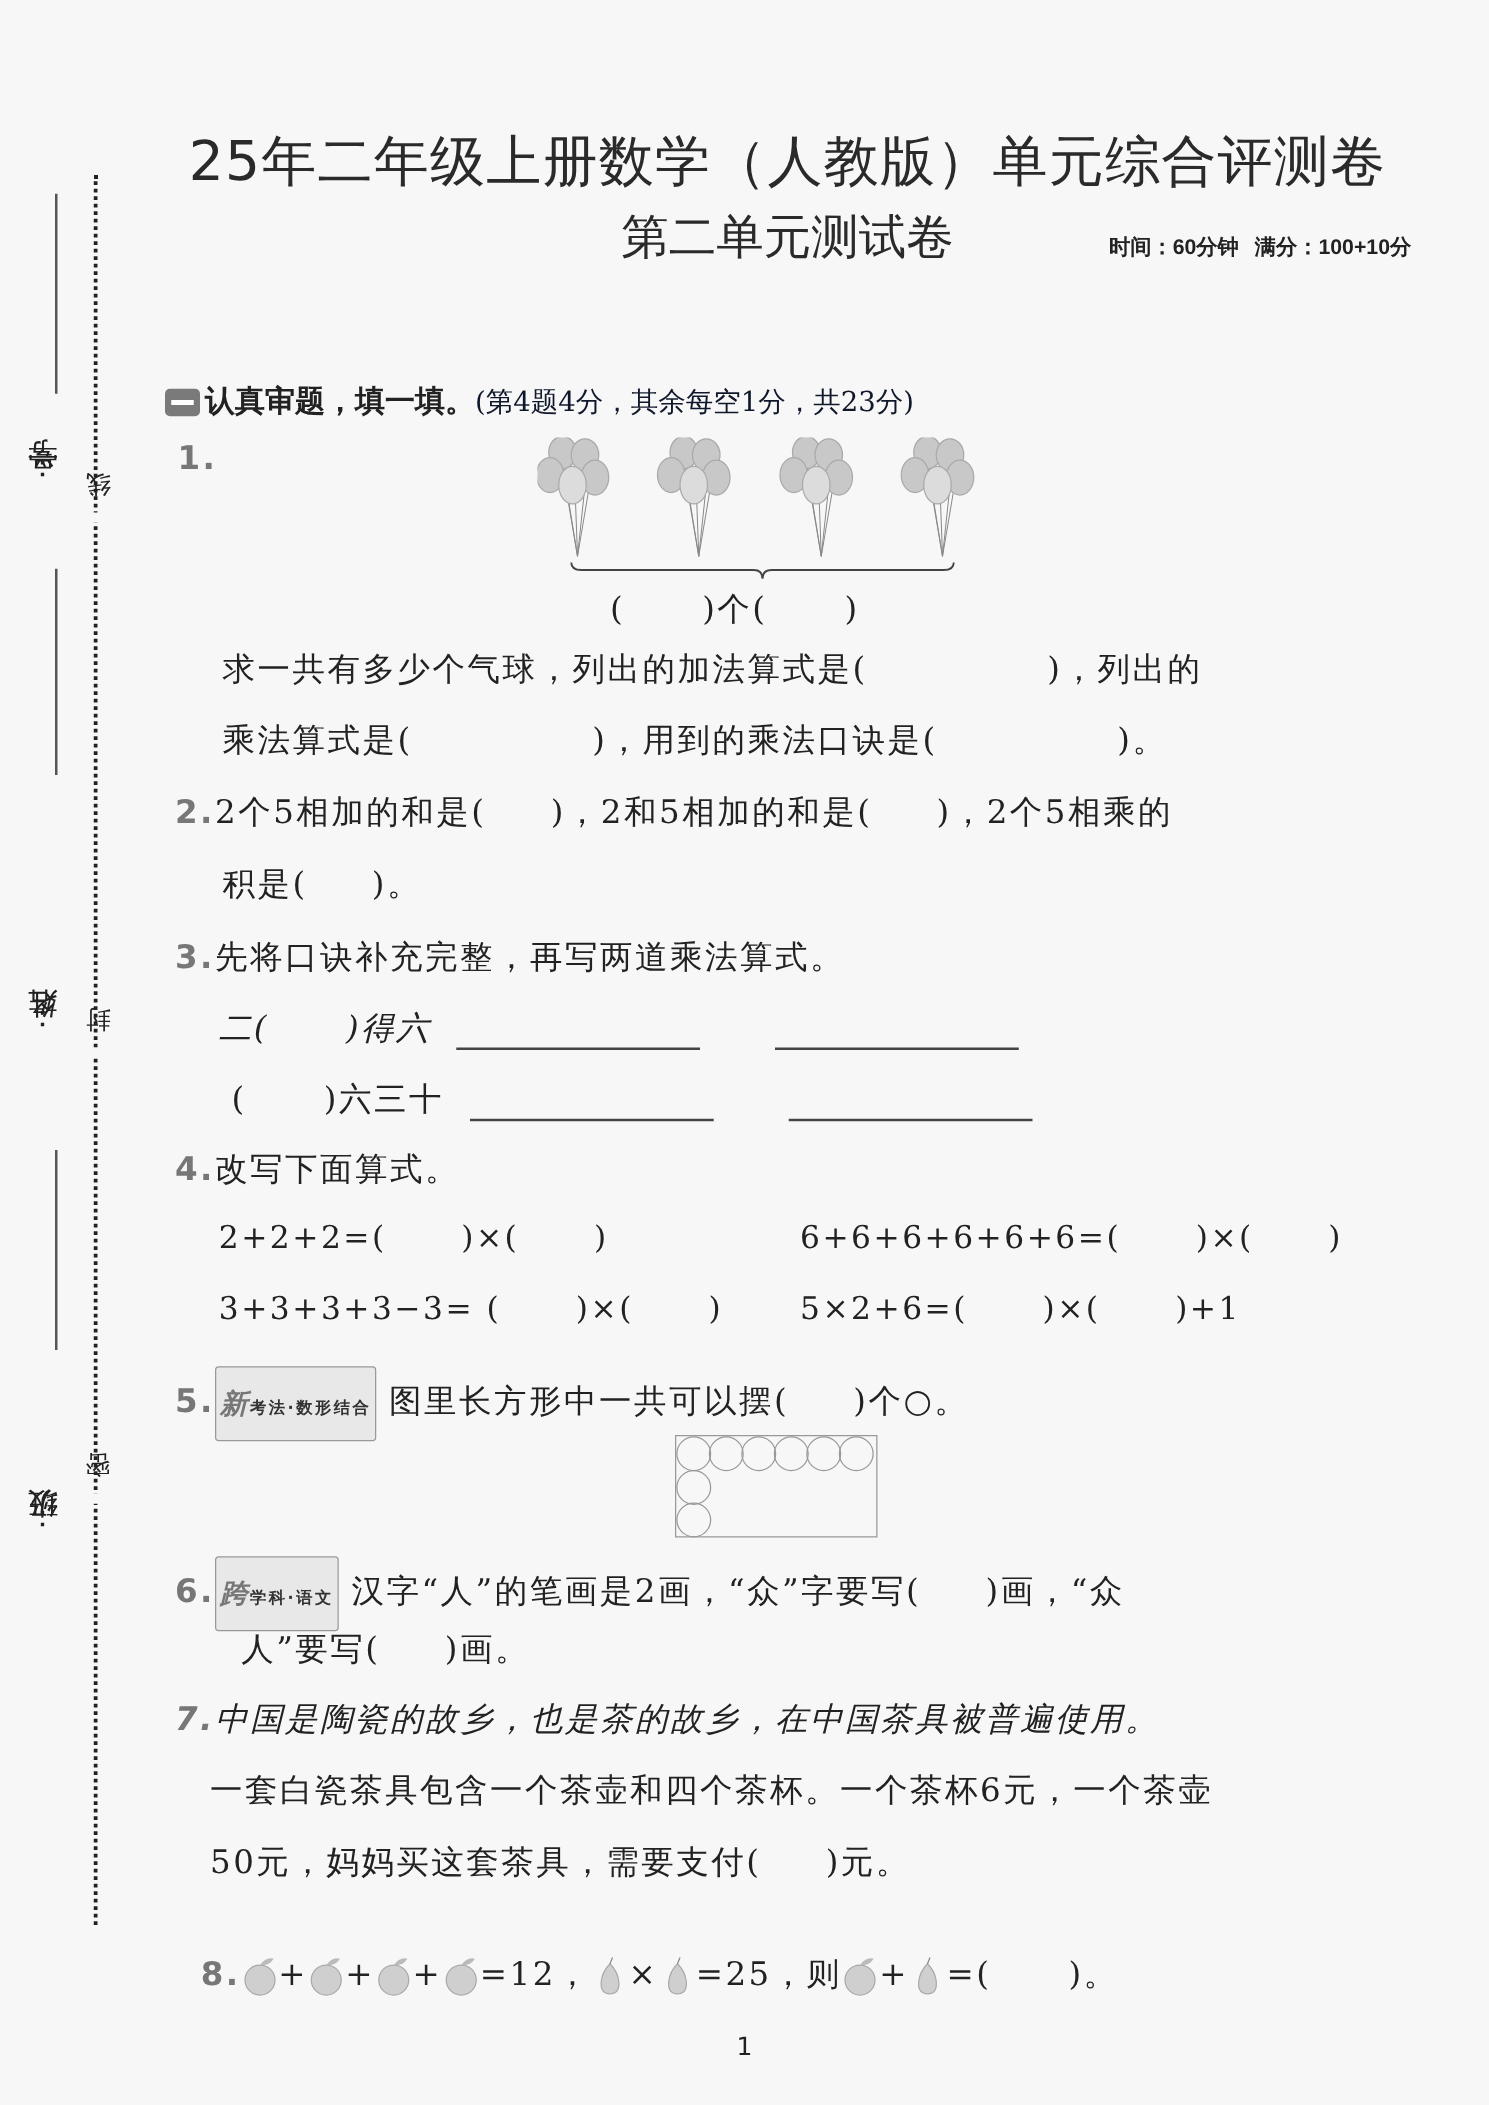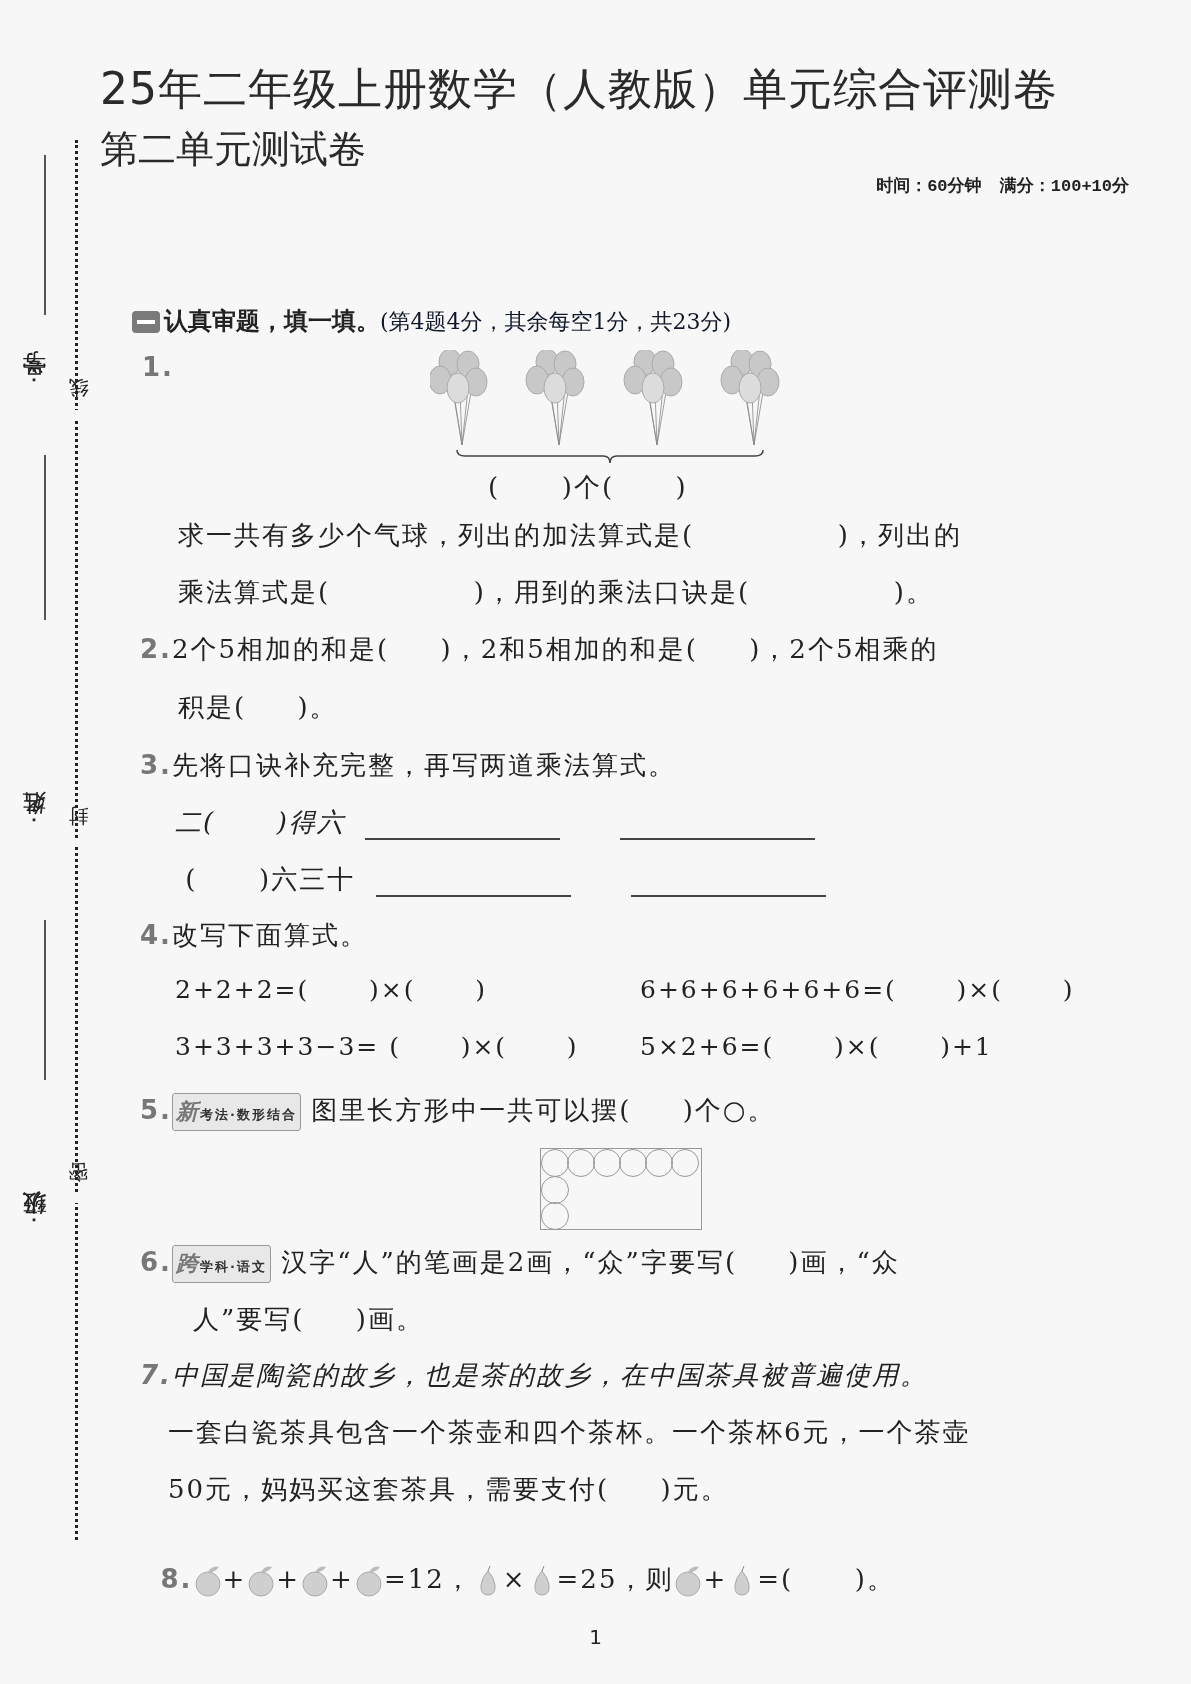--- a/index.html
+++ b/index.html
@@ -7,39 +7,39 @@
     width: 1191px; height: 1684px; background: #f7f7f7; position: relative; overflow: hidden;
     font-family: "DejaVu Serif", "Liberation Serif", serif; color: #222;
   }
 
   
   .dotline { position: absolute; left: 75px; top: 140px; height: 1400px; border-left: 3px dotted #222; }
   .vlabel { position: absolute; writing-mode: vertical-rl; transform: rotate(180deg); font-size: 24px; font-family: "DejaVu Sans", sans-serif; color: #222; }
   .vline { position: absolute; left: 44px; width: 2px; background: #555; }
   .seal { position: absolute; left: 64px; font-size: 20px; writing-mode: vertical-rl; transform: rotate(180deg); background: #f7f7f7; padding: 4px 0; font-family: "DejaVu Sans", sans-serif; }
 
-  .title { position: absolute; left: 100px; width: 1060px; text-align: left; font-family: "DejaVu Sans", sans-serif; color: #2a2a2a; }
+  .title { position: absolute; left: 100px; width: 1060px; text-align: center; font-family: "DejaVu Sans", sans-serif; color: #2a2a2a; margin-top: 40px; }
   .title1 { top: 60px; font-size: 44px; letter-spacing: 1px; }
   .title2 { top: 124px; font-size: 38px; }
-  .meta { position: absolute; right: 62px; top: 174px; font-size: 17px; font-weight: bold; font-family: Liberation Mono, monospace; word-spacing: 8px; }
+  .meta { position: absolute; right: 62px; top: 186px; font-size: 17px; font-weight: bold; font-family: Liberation Sans, sans-serif; word-spacing: 8px; }
 
   table.score { position: absolute; left: 130px; top: 214px; width: 1002px; border-collapse: collapse; font-size: 20px; font-family: "DejaVu Sans", sans-serif; }
   table.score td { border: 1.5px solid #333; height: 34px; text-align: center; padding: 0; }
   table.score td.hdr { width: 110px; letter-spacing: 14px; }
 
   .sec { position: absolute; left: 132px; top: 305px; font-size: 24px; font-family: "DejaVu Sans", sans-serif; }
   .sec .badge { display: inline-block; width: 28px; height: 22px; background: #7a7a7a; border-radius: 4px; vertical-align: middle; position: relative; margin-right: 4px; }
   .sec .badge::after { content: ""; position: absolute; left: 5px; right: 5px; top: 9px; height: 4px; background: #fff; }
   .sec b { font-weight: bold; }
   .sec .note { font-size: 22px; color: #0f172a; font-family: "DejaVu Serif", serif; }
 
   .qnum { font-family: "DejaVu Sans", sans-serif; font-weight: bold; color: #777; font-size: 26px; }
   .line { position: absolute; font-size: 26px; letter-spacing: 2px; white-space: pre; }
 
-  .tag { display: inline-block; font-family: "DejaVu Sans", sans-serif; font-size: 13px; border: 1px solid #999; background: #e8e8e8; border-radius: 3px; padding: 3px 3px; vertical-align: middle; color: #333; font-weight: bold; }
+  .tag { display: inline-block; font-family: "DejaVu Sans", sans-serif; font-size: 13px; border: 1px solid #999; background: #e8e8e8; border-radius: 3px; padding: 14px 3px; vertical-align: middle; color: #333; font-weight: bold; }
   .tag .big { font-size: 22px; font-style: italic; color: #777; background: transparent; }
   .blank { display: inline-block; border-bottom: 2px solid #444; width: 195px; height: 1px; vertical-align: bottom; margin-right: 60px; }
 
   .balloons { position: absolute; top: 350px; left: 430px; width: 380px; height: 110px; }
   .brace { position: absolute; left: 455px; top: 448px; width: 310px; height: 16px; }
 
   .grid5 { position: absolute; left: 540px; top: 1148px; width: 160px; height: 80px; border: 1.5px solid #999; }
   .grid5 .c { position: absolute; width: 26px; height: 26px; border: 1.5px solid #999; border-radius: 50%; }
 
   .fruit { display: inline-block; width: 30px; height: 32px; vertical-align: middle; }

